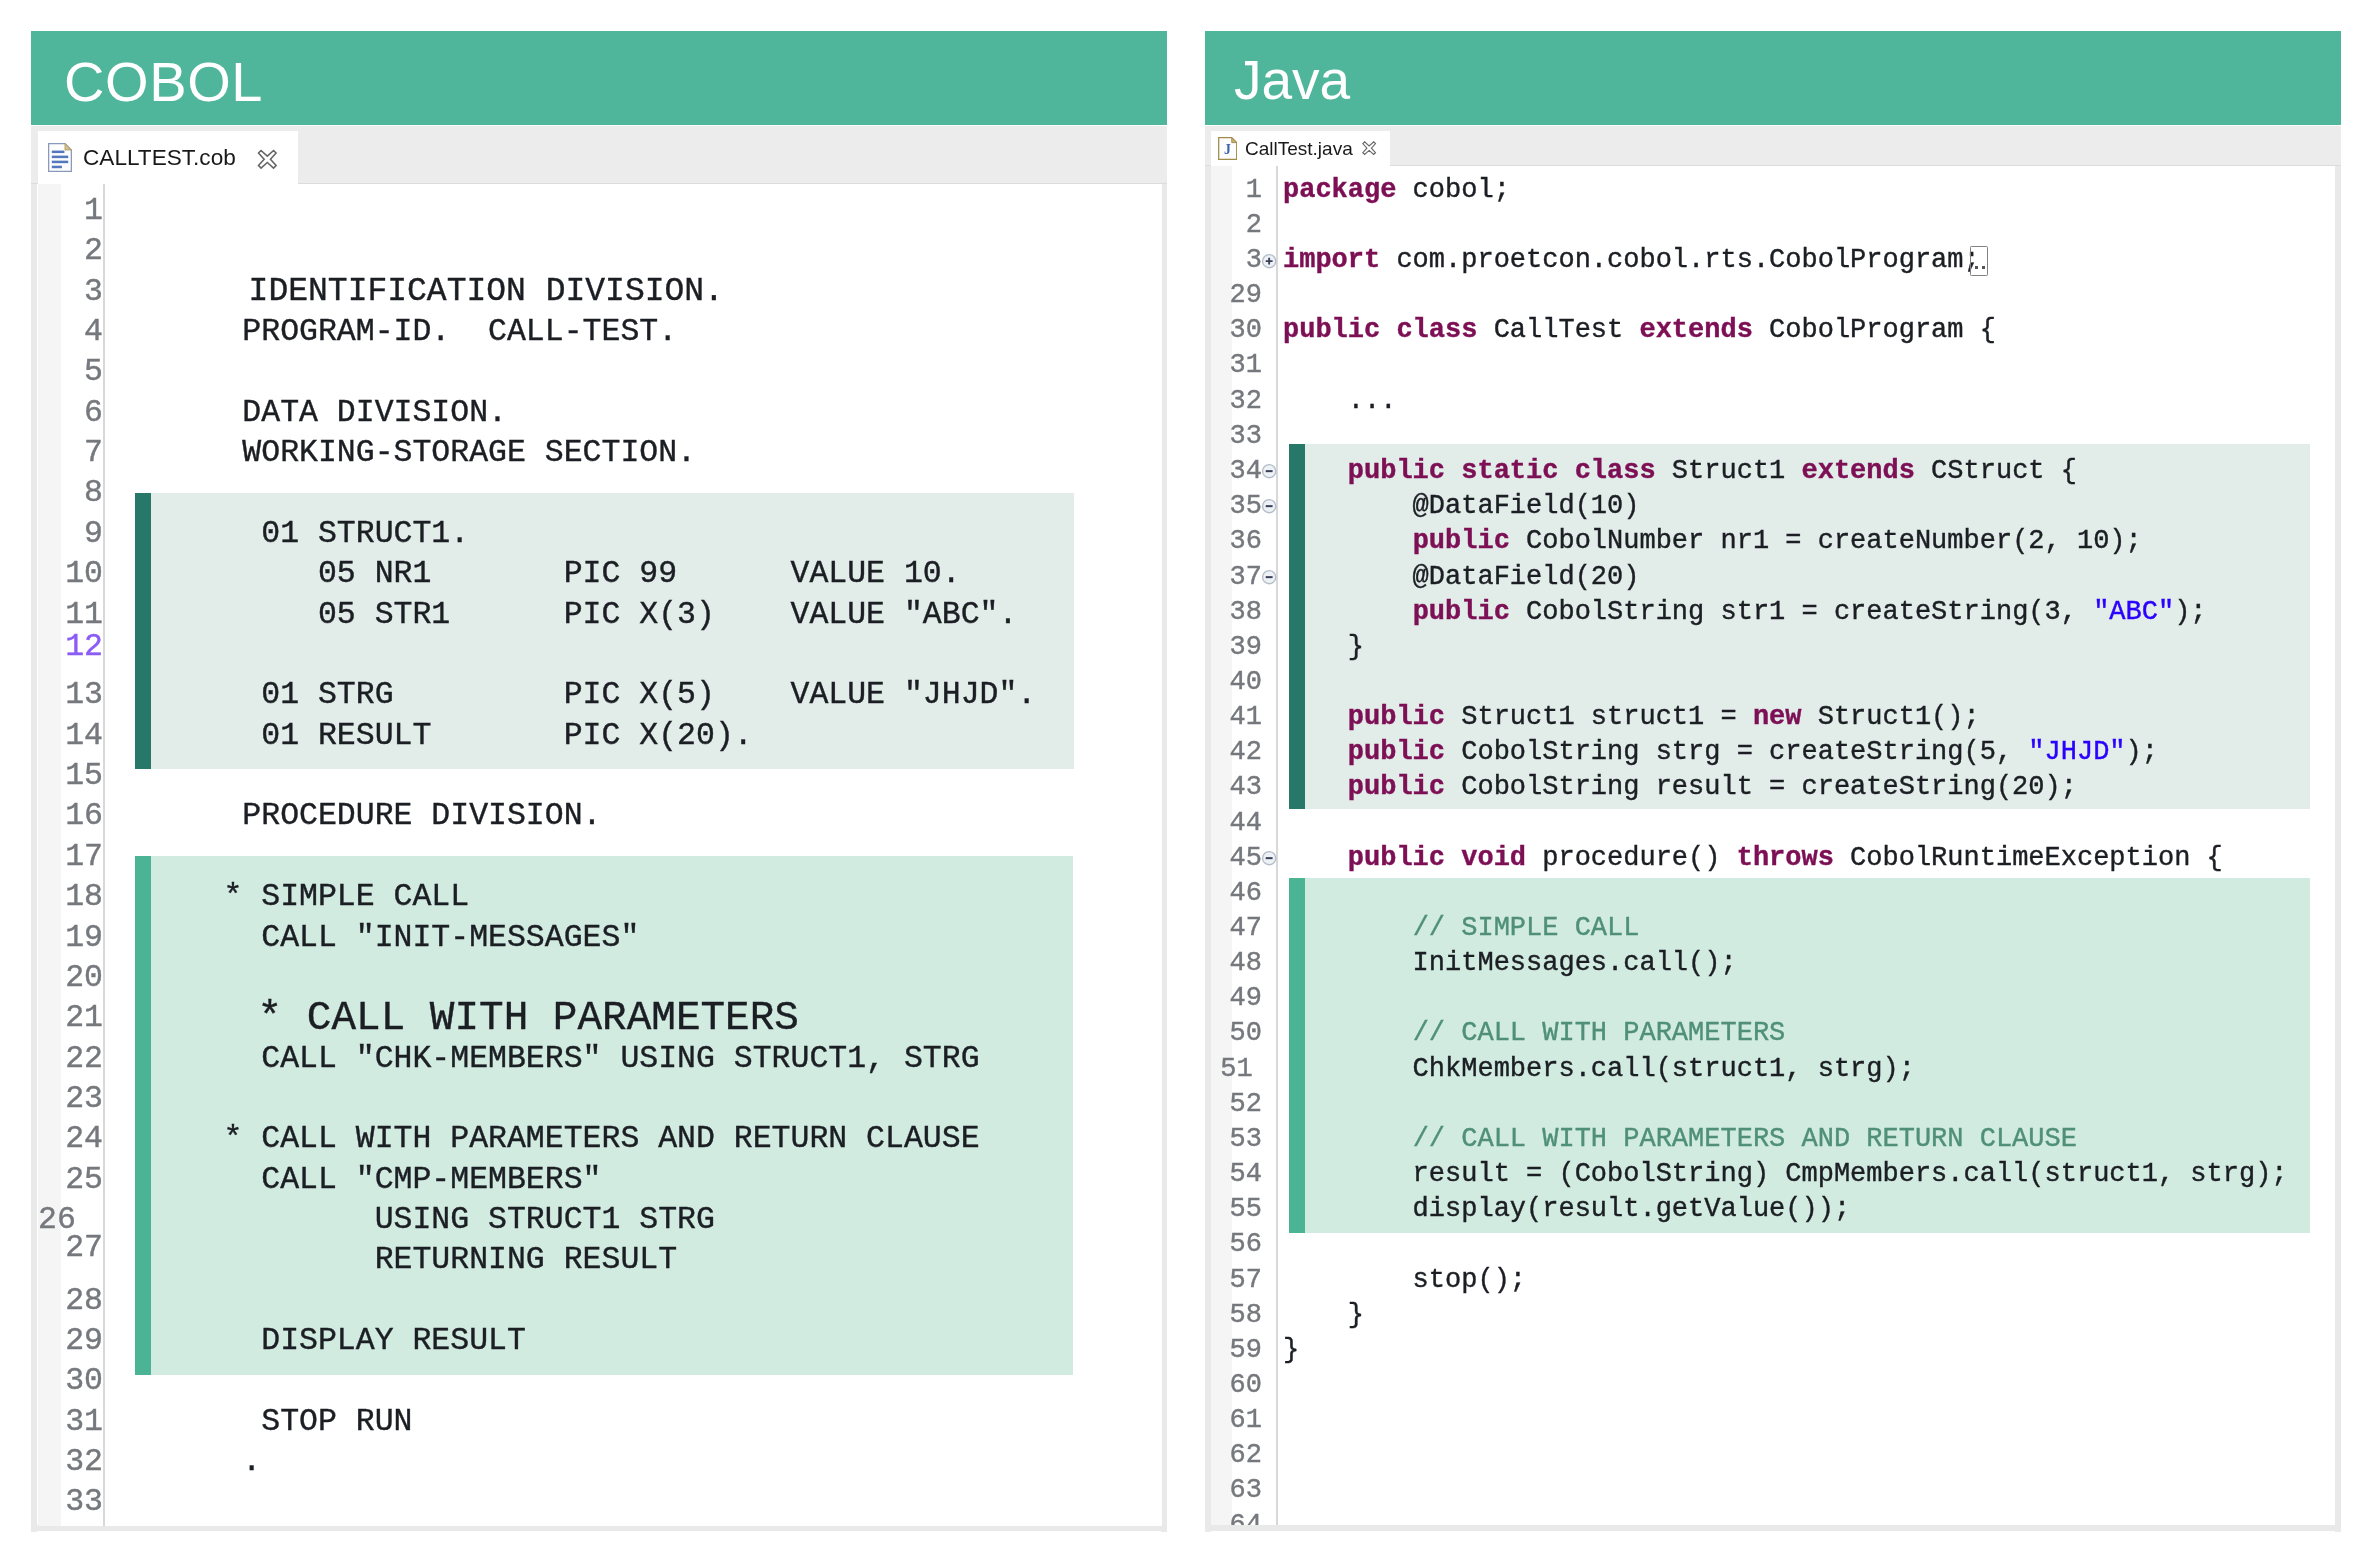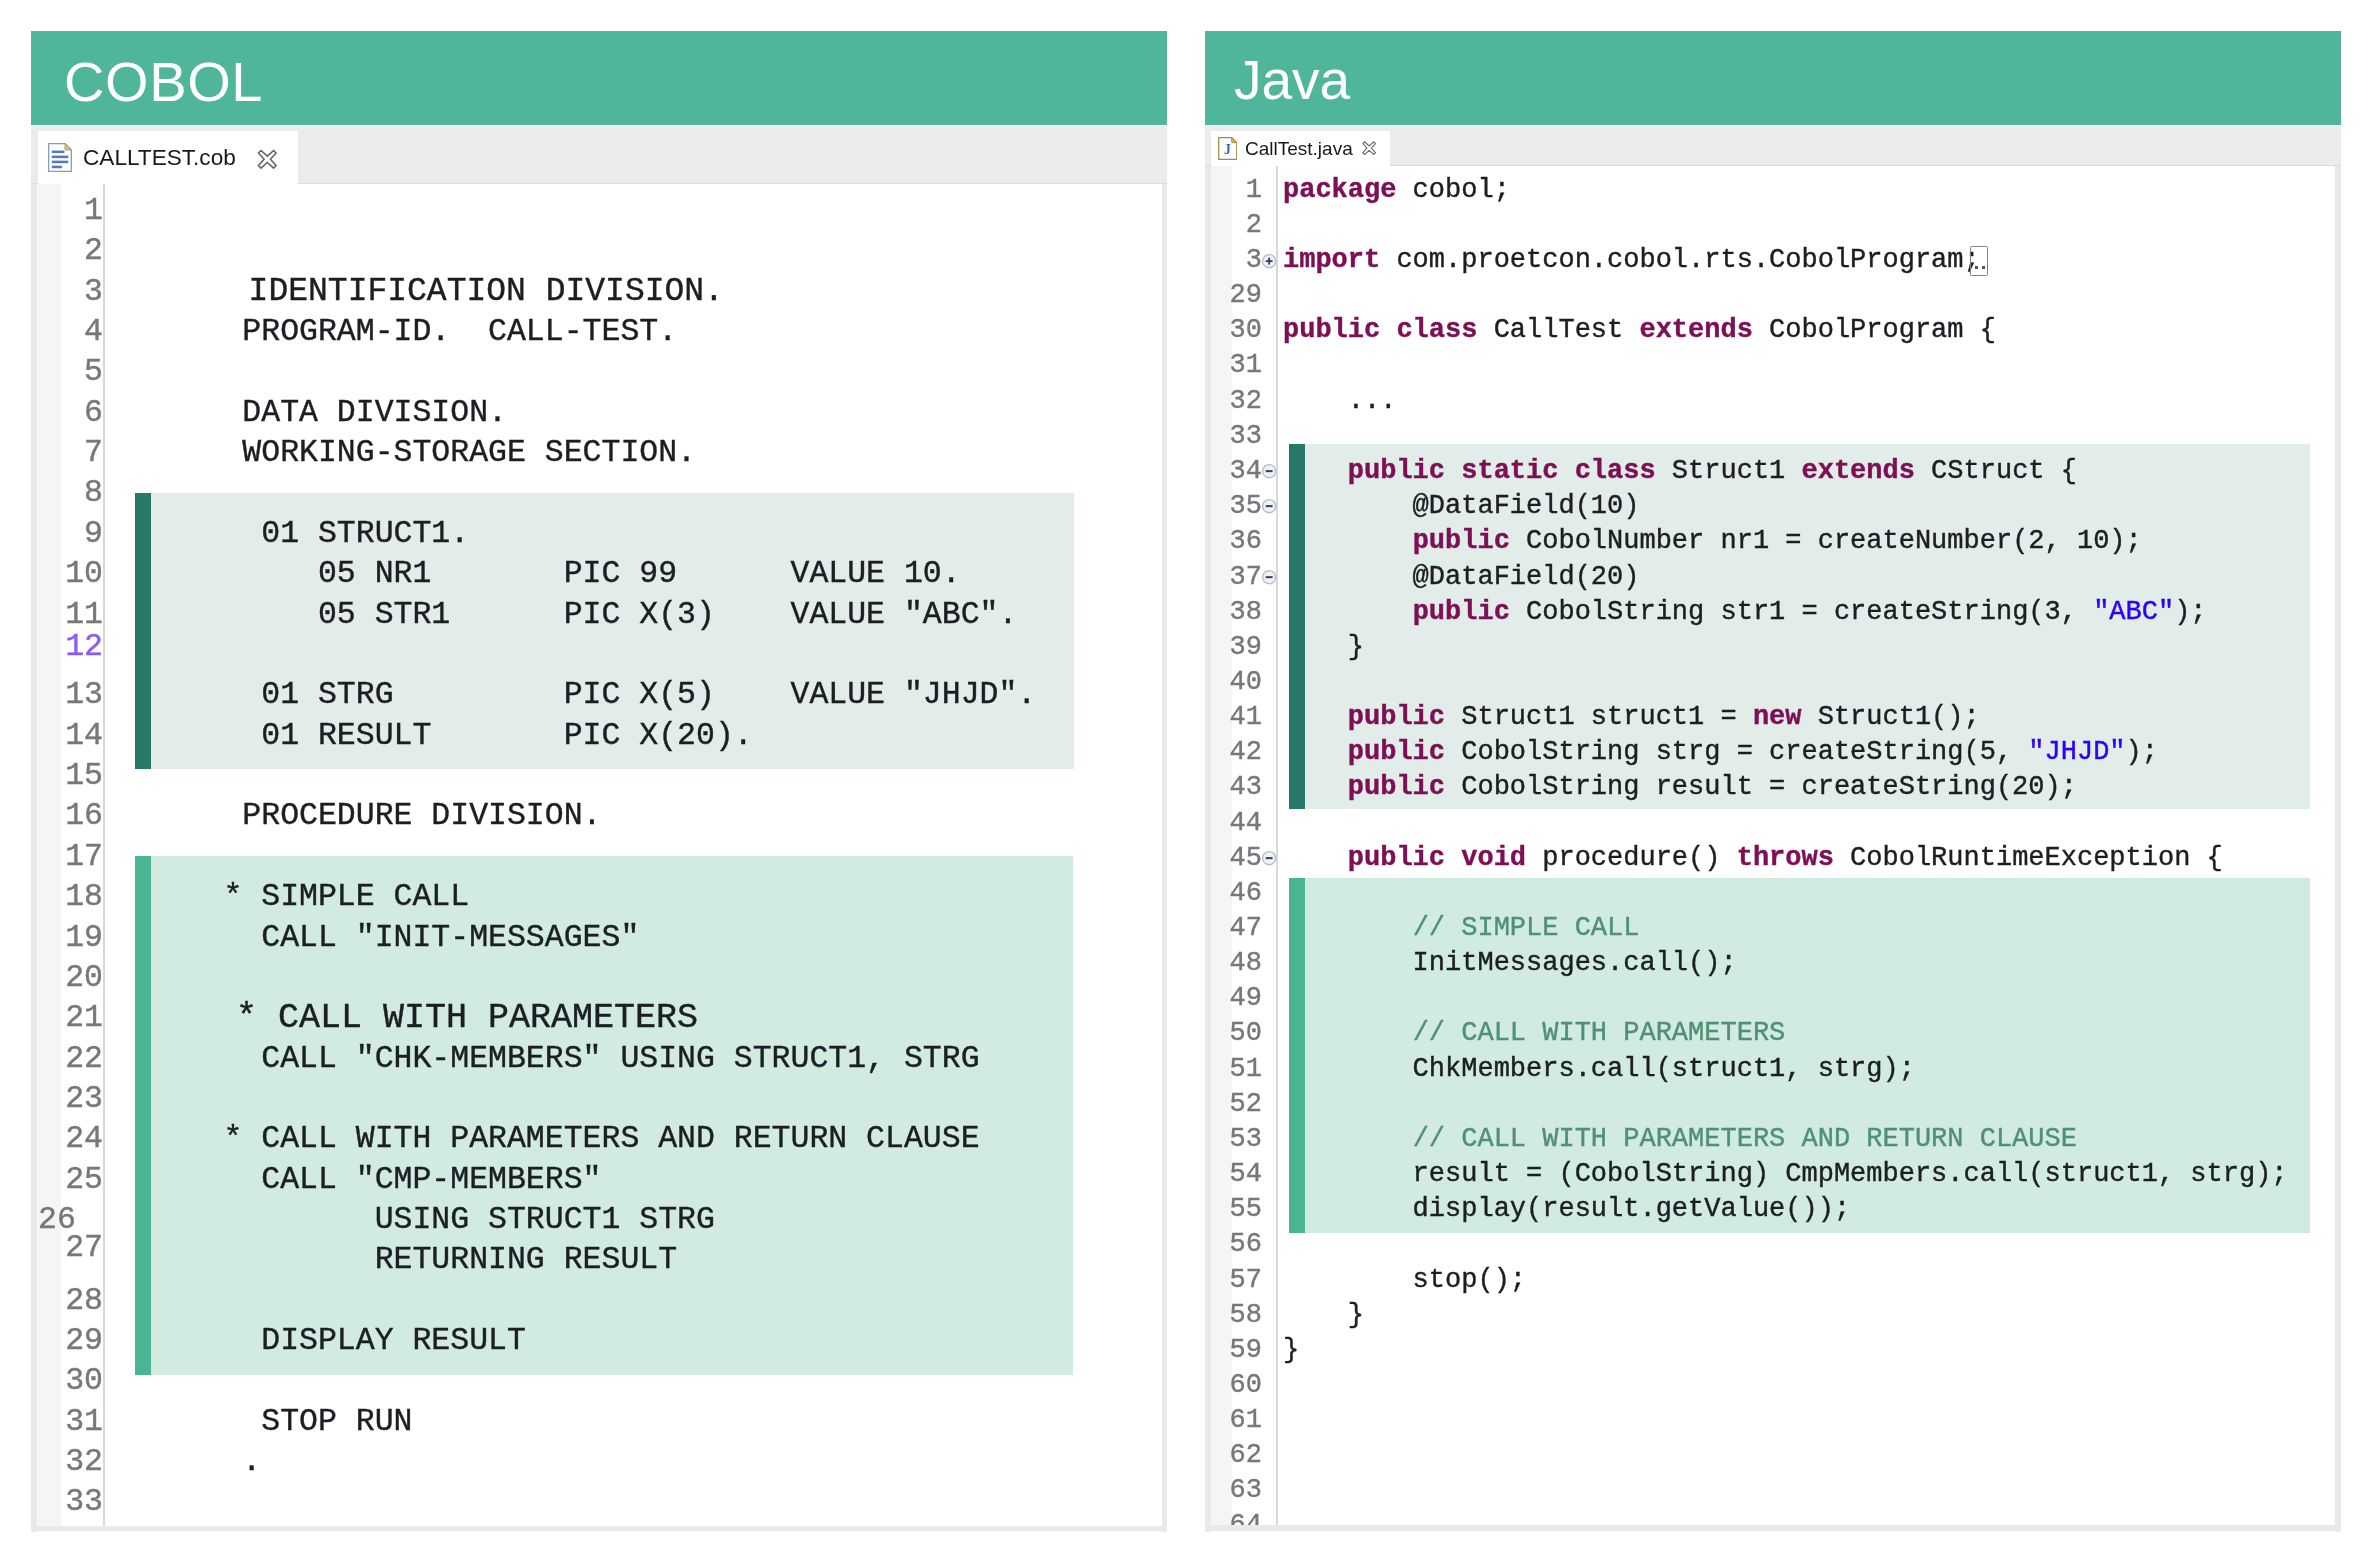--- a/index.html
+++ b/index.html
@@ -73,21 +73,21 @@
 <div class="abs mono" style="left:72px;top:209px;height:40px;line-height:40px;font-size:31.5px;color:#1b1e23;">       DATA DIVISION.</div>
 <div class="abs mono" style="left:72px;top:249px;height:40px;line-height:40px;font-size:31.5px;color:#1b1e23;">       WORKING-STORAGE SECTION.</div>
 <div class="abs mono" style="left:72px;top:330px;height:40px;line-height:40px;font-size:31.5px;color:#1b1e23;">        01 STRUCT1.</div>
 <div class="abs mono" style="left:72px;top:370px;height:40px;line-height:40px;font-size:31.5px;color:#1b1e23;">           05 NR1       PIC 99      VALUE 10.</div>
 <div class="abs mono" style="left:72px;top:411px;height:40px;line-height:40px;font-size:31.5px;color:#1b1e23;">           05 STR1      PIC X(3)    VALUE "ABC".</div>
 <div class="abs mono" style="left:72px;top:491px;height:40px;line-height:40px;font-size:31.5px;color:#1b1e23;">        01 STRG         PIC X(5)    VALUE "JHJD".</div>
 <div class="abs mono" style="left:72px;top:532px;height:40px;line-height:40px;font-size:31.5px;color:#1b1e23;">        01 RESULT       PIC X(20).</div>
 <div class="abs mono" style="left:72px;top:612px;height:40px;line-height:40px;font-size:31.5px;color:#1b1e23;">       PROCEDURE DIVISION.</div>
 <div class="abs mono" style="left:72px;top:693px;height:40px;line-height:40px;font-size:31.5px;color:#1b1e23;">      * SIMPLE CALL</div>
 <div class="abs mono" style="left:72px;top:734px;height:40px;line-height:40px;font-size:31.5px;color:#1b1e23;">        CALL "INIT-MESSAGES"</div>
-<div class="abs mono" style="left:72px;top:814px;height:40px;line-height:40px;font-size:35px;color:#1b1e23;">      * CALL WITH PARAMETERS</div>
+<div class="abs mono" style="left:72px;top:814px;height:40px;line-height:40px;font-size:41px;color:#1b1e23;">      * CALL WITH PARAMETERS</div>
 <div class="abs mono" style="left:72px;top:855px;height:40px;line-height:40px;font-size:31.5px;color:#1b1e23;">        CALL "CHK-MEMBERS" USING STRUCT1, STRG</div>
 <div class="abs mono" style="left:72px;top:935px;height:40px;line-height:40px;font-size:31.5px;color:#1b1e23;">      * CALL WITH PARAMETERS AND RETURN CLAUSE</div>
 <div class="abs mono" style="left:72px;top:976px;height:40px;line-height:40px;font-size:31.5px;color:#1b1e23;">        CALL "CMP-MEMBERS"</div>
 <div class="abs mono" style="left:72px;top:1016px;height:40px;line-height:40px;font-size:31.5px;color:#1b1e23;">              USING STRUCT1 STRG</div>
 <div class="abs mono" style="left:72px;top:1056px;height:40px;line-height:40px;font-size:31.5px;color:#1b1e23;">              RETURNING RESULT</div>
 <div class="abs mono" style="left:72px;top:1137px;height:40px;line-height:40px;font-size:31.5px;color:#1b1e23;">        DISPLAY RESULT</div>
 <div class="abs mono" style="left:72px;top:1218px;height:40px;line-height:40px;font-size:31.5px;color:#1b1e23;">        STOP RUN</div>
 <div class="abs mono" style="left:72px;top:1258px;height:40px;line-height:40px;font-size:31.5px;color:#1b1e23;">       .</div>
 </div>
 <div class="abs" style="left:1205px;top:31px;width:1136px;height:94px;background:#50b69b;"></div>
@@ -131,21 +131,21 @@
 <div class="abs mono" style="left:0px;top:534px;width:51px;height:35px;line-height:35px;font-size:27px;color:#75787c;text-align:right;">41</div>
 <div class="abs mono" style="left:0px;top:569px;width:51px;height:35px;line-height:35px;font-size:27px;color:#75787c;text-align:right;">42</div>
 <div class="abs mono" style="left:0px;top:604px;width:51px;height:35px;line-height:35px;font-size:27px;color:#75787c;text-align:right;">43</div>
 <div class="abs mono" style="left:0px;top:640px;width:51px;height:35px;line-height:35px;font-size:27px;color:#75787c;text-align:right;">44</div>
 <div class="abs mono" style="left:0px;top:675px;width:51px;height:35px;line-height:35px;font-size:27px;color:#75787c;text-align:right;">45</div>
 <div class="abs mono" style="left:0px;top:710px;width:51px;height:35px;line-height:35px;font-size:27px;color:#75787c;text-align:right;">46</div>
 <div class="abs mono" style="left:0px;top:745px;width:51px;height:35px;line-height:35px;font-size:27px;color:#75787c;text-align:right;">47</div>
 <div class="abs mono" style="left:0px;top:780px;width:51px;height:35px;line-height:35px;font-size:27px;color:#75787c;text-align:right;">48</div>
 <div class="abs mono" style="left:0px;top:815px;width:51px;height:35px;line-height:35px;font-size:27px;color:#75787c;text-align:right;">49</div>
 <div class="abs mono" style="left:0px;top:850px;width:51px;height:35px;line-height:35px;font-size:27px;color:#75787c;text-align:right;">50</div>
-<div class="abs mono" style="left:0px;top:886px;width:51px;height:35px;line-height:35px;font-size:27px;color:#75787c;text-align:right;">51</div>
+<div class="abs mono" style="left:0px;top:886px;width:51px;height:35px;line-height:35px;font-size:27px;color:#75787c;text-align:center;">51</div>
 <div class="abs mono" style="left:0px;top:921px;width:51px;height:35px;line-height:35px;font-size:27px;color:#75787c;text-align:right;">52</div>
 <div class="abs mono" style="left:0px;top:956px;width:51px;height:35px;line-height:35px;font-size:27px;color:#75787c;text-align:right;">53</div>
 <div class="abs mono" style="left:0px;top:991px;width:51px;height:35px;line-height:35px;font-size:27px;color:#75787c;text-align:right;">54</div>
 <div class="abs mono" style="left:0px;top:1026px;width:51px;height:35px;line-height:35px;font-size:27px;color:#75787c;text-align:right;">55</div>
 <div class="abs mono" style="left:0px;top:1061px;width:51px;height:35px;line-height:35px;font-size:27px;color:#75787c;text-align:right;">56</div>
 <div class="abs mono" style="left:0px;top:1097px;width:51px;height:35px;line-height:35px;font-size:27px;color:#75787c;text-align:right;">57</div>
 <div class="abs mono" style="left:0px;top:1132px;width:51px;height:35px;line-height:35px;font-size:27px;color:#75787c;text-align:right;">58</div>
 <div class="abs mono" style="left:0px;top:1167px;width:51px;height:35px;line-height:35px;font-size:27px;color:#75787c;text-align:right;">59</div>
 <div class="abs mono" style="left:0px;top:1202px;width:51px;height:35px;line-height:35px;font-size:27px;color:#75787c;text-align:right;">60</div>
 <div class="abs mono" style="left:0px;top:1237px;width:51px;height:35px;line-height:35px;font-size:27px;color:#75787c;text-align:right;">61</div>

